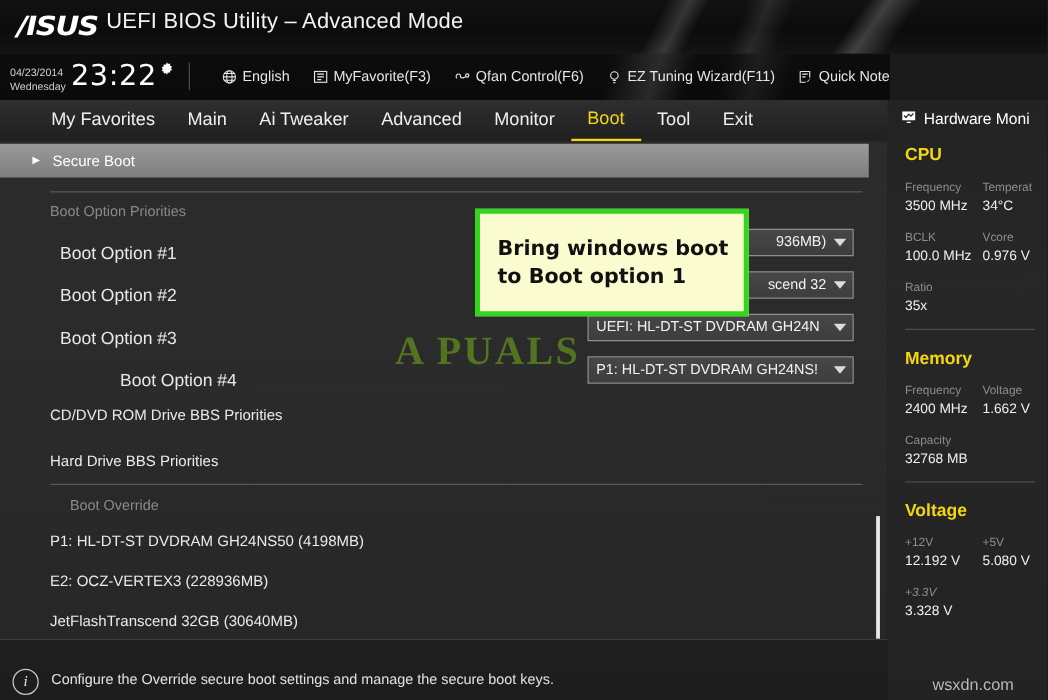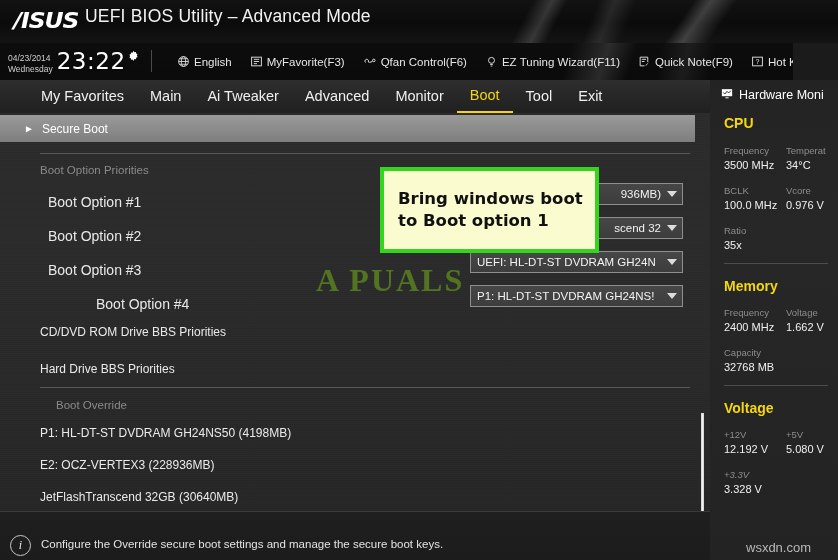--- a/index.html
+++ b/index.html
@@ -29,21 +29,21 @@
     font-family:"DejaVu Sans", sans-serif;
     transform:scaleX(1.12);
   }
   .banner-title {
     position:absolute; left:85px; top:6px;
     font-size:17.5px; color:#f2f2f2; letter-spacing:.2px;
   }
 
   
   .infobar {
-    position:absolute; left:0; top:43px; width:793px; height:37px;
+    position:absolute; left:0; top:43px; width:712px; height:37px;
     background:linear-gradient(180deg,#0d0d0d 0%, #0a0a0a 100%);
     overflow:hidden;
   }
   .infobar .sheen {
     position:absolute; right:-30px; top:-50px; width:420px; height:140px;
     background:linear-gradient(108deg, rgba(255,255,255,0) 40%, rgba(255,255,255,0.13) 48%, rgba(255,255,255,0) 54%),
                linear-gradient(102deg, rgba(255,255,255,0) 60%, rgba(255,255,255,0.07) 66%, rgba(255,255,255,0) 72%);
     pointer-events:none;
   }
   .datetime { position:absolute; left:8px; top:3px; display:flex; align-items:flex-start; }

